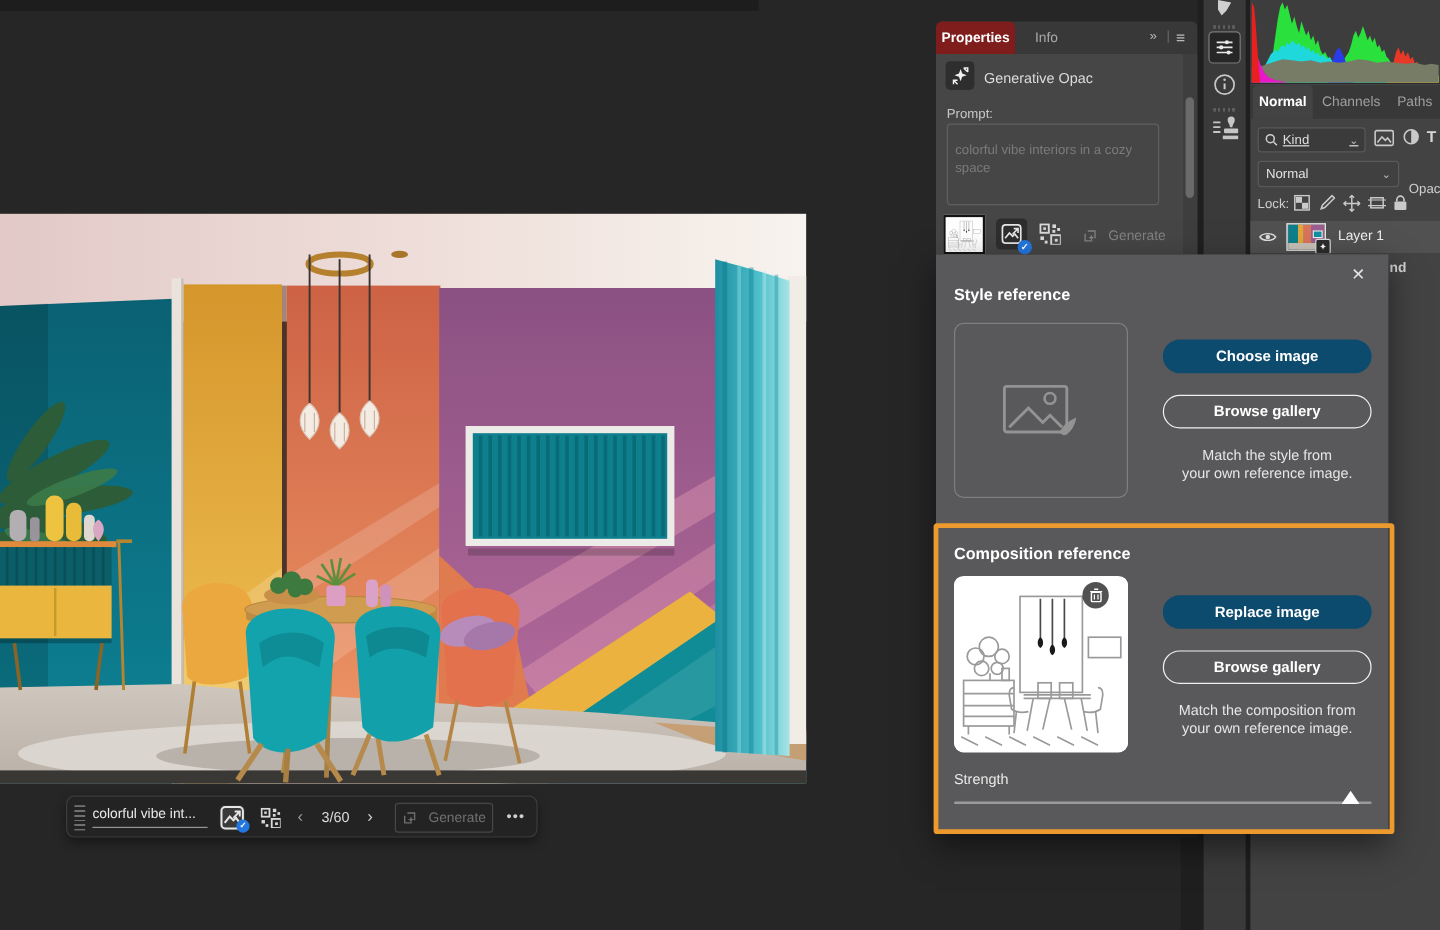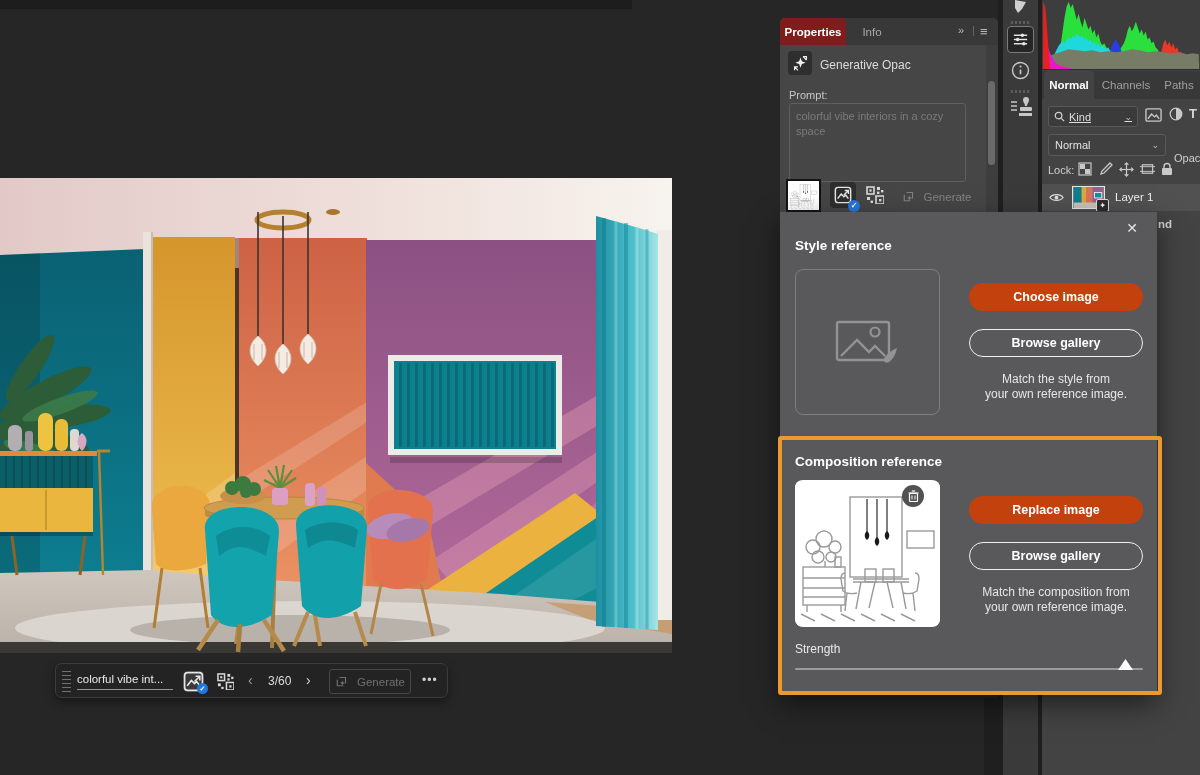--- a/index.html
+++ b/index.html
@@ -34,22 +34,22 @@
   #props { left:780px; top:18px; width:218px; height:194px; }
   #props .tabbar { left:0; top:0; width:218px; height:27px; background:#383838; border-radius:5px 5px 0 0; }
   .tab { height:27px; display:flex; align-items:center; justify-content:center; font-size:11.5px; }
   #tab-properties { left:0; width:66px; background:#7f1d1d; border-radius:5px 5px 0 0; color:#fff; font-weight:bold; }
   #tab-info { left:70px; width:44px; color:#a9a9a9; }
   .hdr-ic { top:6px; color:#b9b9b9; font-size:11px; }
   #props .content { left:0; top:27px; width:218px; height:167px; background:#464646; }
   .icbox { background:#2e2e2e; border-radius:4px; display:flex; align-items:center; justify-content:center; }
   #gen-layer-label { left:40px; top:13px; font-size:12px; color:#dcdcdc; }
   #prompt-label { left:9px; top:44px; font-size:11px; color:#c8c8c8; }
-  #prompt-box { left:9px; top:58px; width:177px; height:79px; border:1px solid #5f5f5f; border-radius:3px;
-                padding:5px 6px; font-size:11px; color:#7b7b7b; line-height:1.35; }
+  #prompt-box { left:9px; top:58px; width:177px; height:68px; border:1px solid #5f5f5f; border-radius:3px;
+                padding:14px 6px; font-size:11px; color:#7b7b7b; line-height:1.35; }
   #props .gutter { right:0; top:0; width:12px; height:167px; background:#3e3e3e; }
   #props .thumbscroll { right:3px; top:36px; width:7px; height:84px; background:#6a6a6a; border-radius:4px; }
   #props-sketch-thumb { left:6px; top:134px; width:35px; height:33px; background:#fff; border:2px solid #141414; }
   #props-gen { left:116px; top:139px; width:81px; height:26px; }
   .badge { position:absolute; right:-4px; bottom:-4px; width:12px; height:12px; border-radius:50%;
            background:#2477E0; color:#fff; font-size:8px; line-height:12px; text-align:center; font-weight:bold; }
 
   
   #toolstrip { left:1003px; top:0; width:35px; height:775px; background:#3a3a3a; }
   .grip-dots { left:8px; width:19px; height:3px;
@@ -87,21 +87,21 @@
   
   #overlay { left:780px; top:212px; width:377px; height:483px; background:#59595b;
              box-shadow:0 10px 26px rgba(0,0,0,.5); }
   #overlay-close { left:343px; top:7px; width:18px; height:18px; color:#e3e3e3; font-size:14px;
                    display:flex; align-items:center; justify-content:center; }
   .sec-title { left:15px; font-size:13.5px; font-weight:bold; color:#fff; }
   #style-phbox { left:15px; top:57px; width:145px; height:146px; border:1.5px solid #7e7e7e; border-radius:8px;
                  display:flex; align-items:center; justify-content:center; }
   .pill { left:189px; width:174px; height:28px; border-radius:14px; display:flex; align-items:center;
           justify-content:center; font-size:12.5px; font-weight:bold; color:#fff; }
-  .pill.filled { background:#c2410c; }
+  .pill.filled { background:#0c4a6e; }
   .pill.outline { border:1.5px solid #f0f0f0; }
   .caption { left:176px; width:200px; text-align:center; font-size:12px; color:#e6e6e6; line-height:15px; }
   #comp-thumb { left:15px; top:268px; width:145px; height:147px; background:#fff; border-radius:8px; overflow:hidden; }
   #trash-btn { left:122px; top:273px; width:22px; height:22px; border-radius:50%; background:rgba(58,58,58,.88);
                display:flex; align-items:center; justify-content:center; }
   #strength-label { left:15px; top:430px; font-size:12px; color:#eaeaea; }
   #strength-track { left:15px; top:456px; width:348px; height:2px; background:#9b9b9b; border-radius:1px; }
   #strength-handle { left:338px; top:447px; width:15px; height:11px; background:#fdfdfd;
                      clip-path:polygon(50% 0, 100% 100%, 0 100%); filter:drop-shadow(0 1px 1px rgba(0,0,0,.4)); }
   #orange-box { left:778px; top:436px; width:384px; height:259px; border:4px solid #EC9A2D; border-radius:3px;

